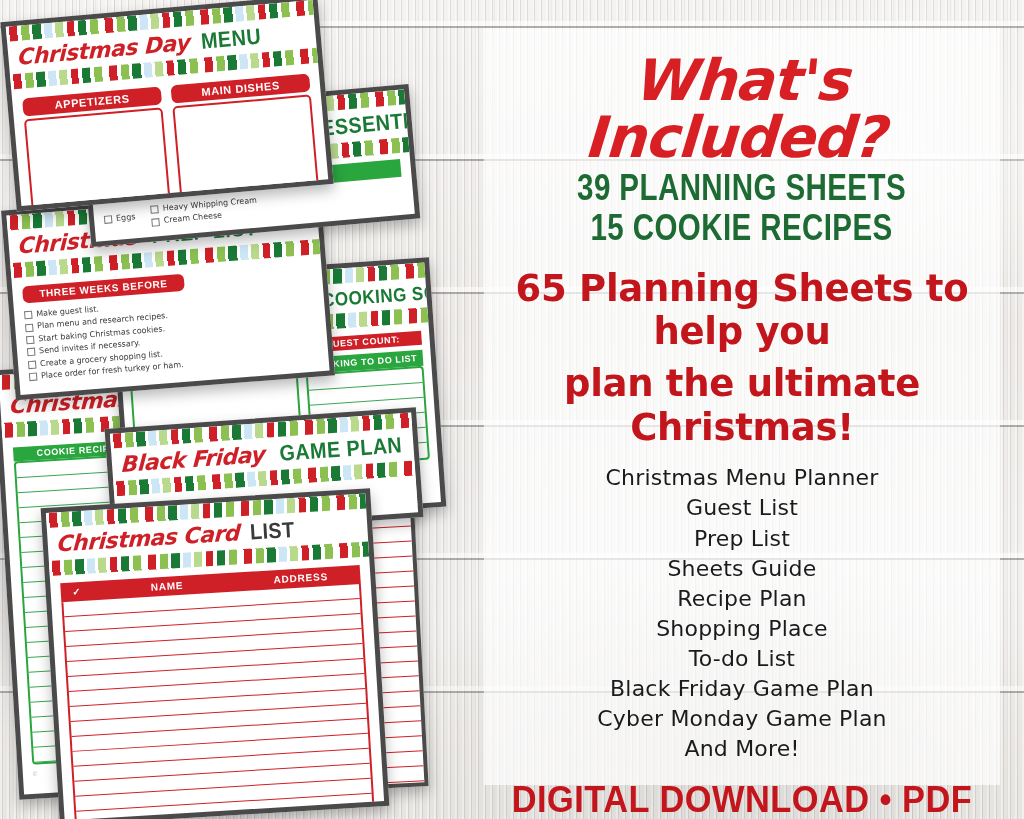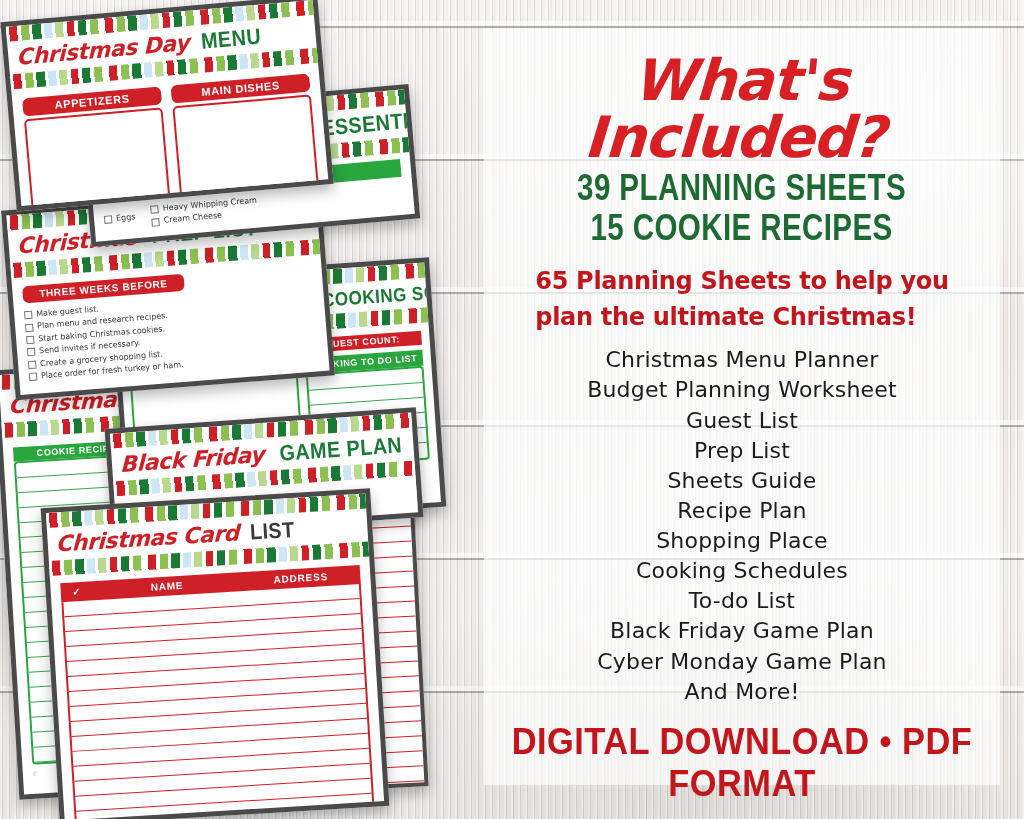--- a/index.html
+++ b/index.html
@@ -68,22 +68,22 @@
     font-size:36px;line-height:1.12;
     text-align:center;
     letter-spacing:0.5px;
     transform:scaleX(0.82);
   }
   .stats-wrap{}
   .red-sub{
     color:#c3161c;
     font-family:"DejaVu Sans", sans-serif;
     font-weight:bold;
-    font-size:24px;line-height:1.18;
-    text-align:left;
+    font-size:37px;line-height:1.18;
+    text-align:center;
     margin-top:18px;
     padding:0 14px;
     letter-spacing:-0.3px;
   }
   .feature-list{
     list-style:none;margin:14px 0 0 0;padding:0;
     text-align:center;
     color:#1b1b1b;
     font-family:"DejaVu Sans", sans-serif;
     font-size:22px;
@@ -416,27 +416,25 @@
     <div class="green-stat">15 COOKIE RECIPES</div>
   </div>
 
   <div>
     <div class="red-sub">65 Planning Sheets to help you</div>
     <div class="red-sub" style="margin-top:8px;">plan the ultimate Christmas!</div>
   </div>
 
   <ul class="feature-list">
     <li>Christmas Menu Planner</li>
-    <li>Budget Planning Worksheet</li>
     <li>Guest List</li>
     <li>Prep List</li>
     <li>Sheets Guide</li>
     <li>Recipe Plan</li>
     <li>Shopping Place</li>
-    <li>Cooking Schedules</li>
     <li>To-do List</li>
     <li>Black Friday Game Plan</li>
     <li>Cyber Monday Game Plan</li>
     <li>And More!</li>
   </ul>
 
   <div class="footer-red">DIGITAL DOWNLOAD  •  PDF FORMAT</div>
 
 </div>
 

